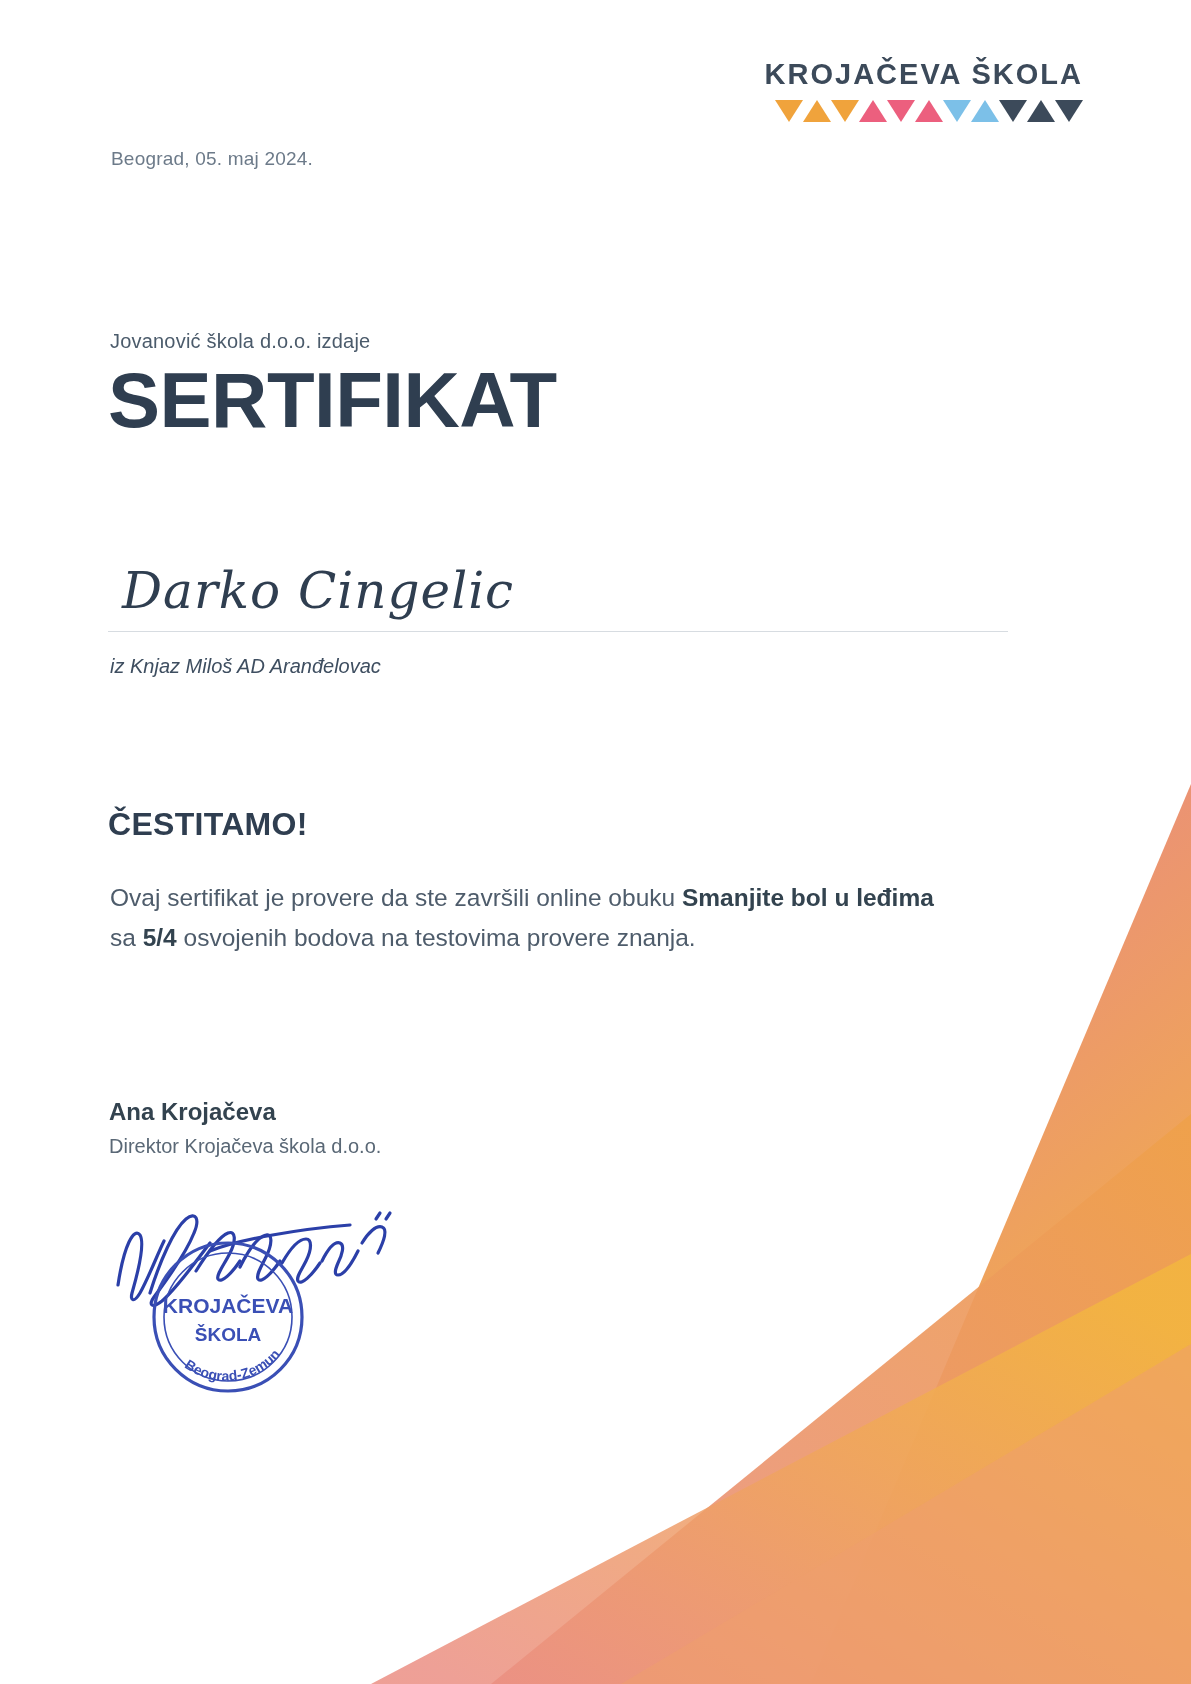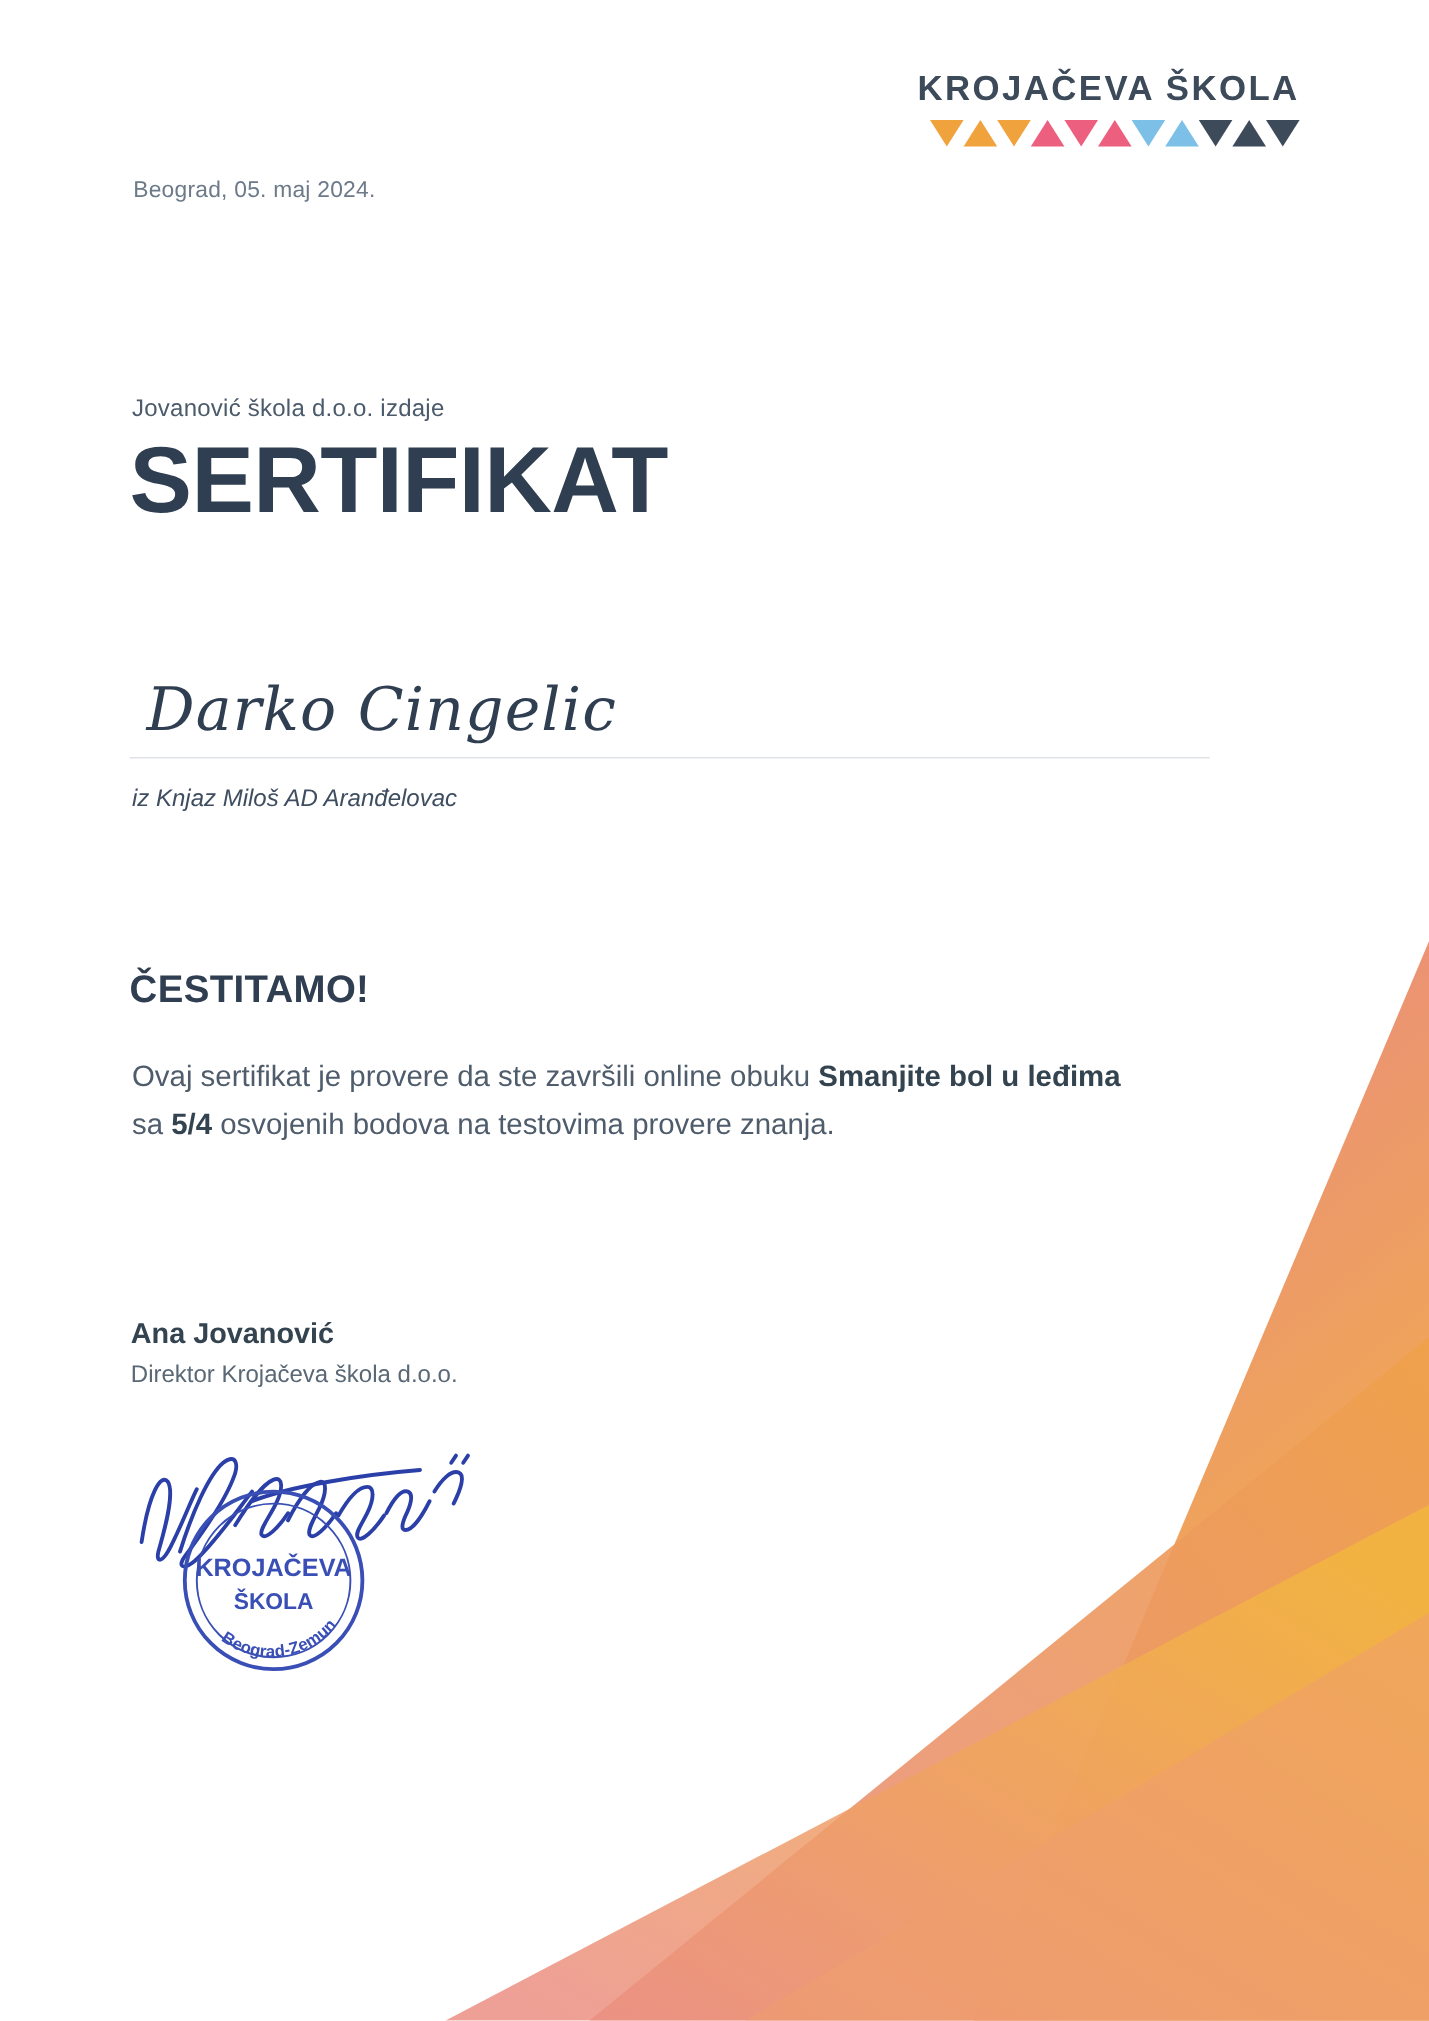--- a/index.html
+++ b/index.html
@@ -210,21 +210,21 @@
 
 <div class="recipient">Darko Cingelic</div>
 <div class="recipient-rule"></div>
 <div class="recipient-from">iz Knjaz Miloš AD Aranđelovac</div>
 
 <div class="congrats">ČESTITAMO!</div>
 <div class="body-text">
   <span>Ovaj sertifikat je provere da ste završili online obuku </span><b>Smanjite bol u leđima</b><span> sa </span><span class="score">5/4</span><span> osvojenih bodova na testovima provere znanja.</span>
 </div>
 
-<div class="sign-name">Ana Jovanović</div>
+<div class="sign-name">Ana Krojačeva</div>
 <div class="sign-role">Direktor Krojačeva škola d.o.o.</div>
 
 <svg class="signature-art" viewBox="0 0 330 220">
 
   <g fill="none" stroke="#2b3fa8" stroke-width="3.2" stroke-linecap="round">
     <path d="M18,110 C24,70 34,52 40,60 C46,70 36,104 32,118 C30,126 34,128 40,118 C48,104 58,78 64,66"></path>
     <path d="M50,118 C60,86 74,54 86,44 C96,36 100,44 94,58 C86,78 66,106 54,122 C48,130 52,134 62,126 C78,112 96,86 110,68"></path>
     <path d="M96,96 C106,80 118,62 128,58 C136,55 136,66 130,78 C124,90 116,100 118,104 C121,109 132,98 140,86"></path>
     <path d="M140,92 C148,76 158,62 166,60 C173,58 172,70 166,82 C161,92 156,100 158,104 C161,109 172,98 180,86"></path>
     <path d="M182,88 C190,74 198,64 206,64 C212,64 212,74 206,86 C201,96 196,102 198,106 C201,111 212,100 220,88"></path>

